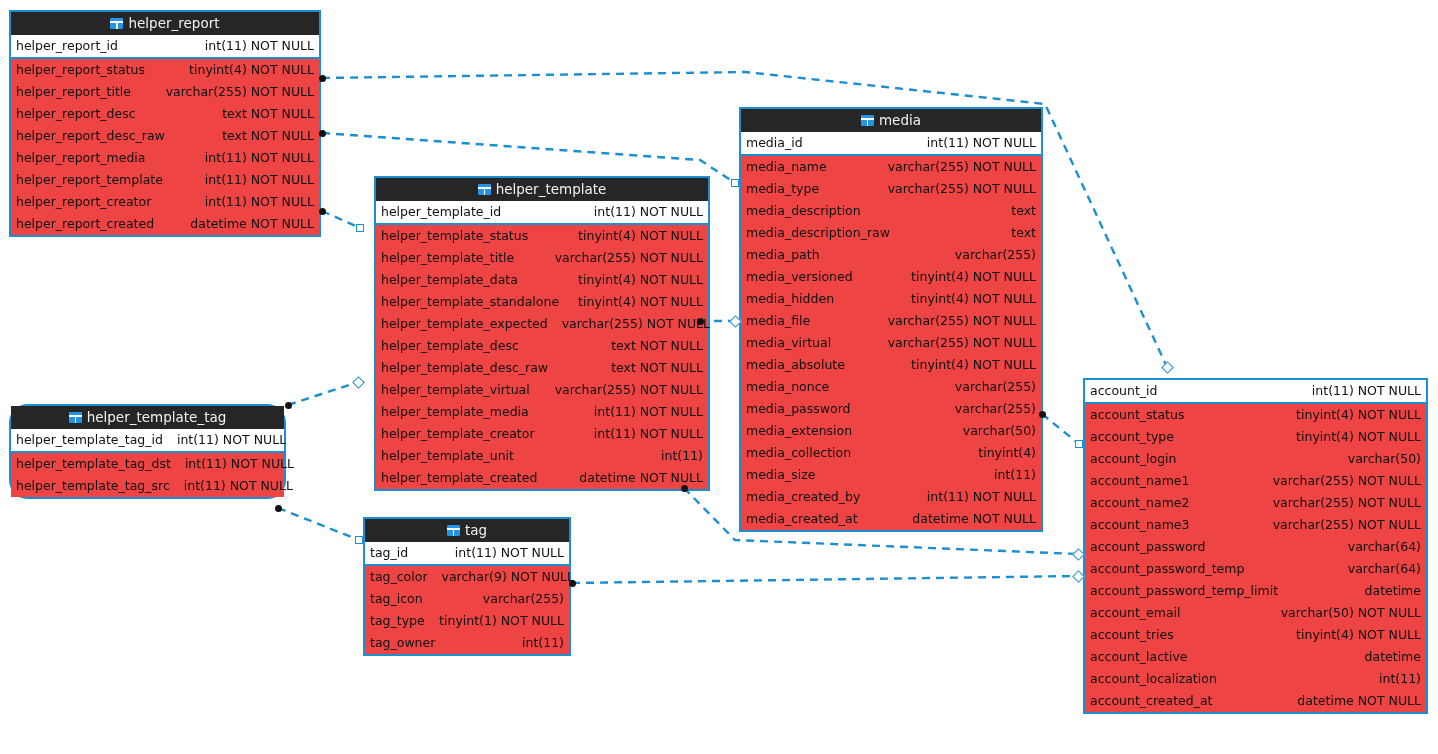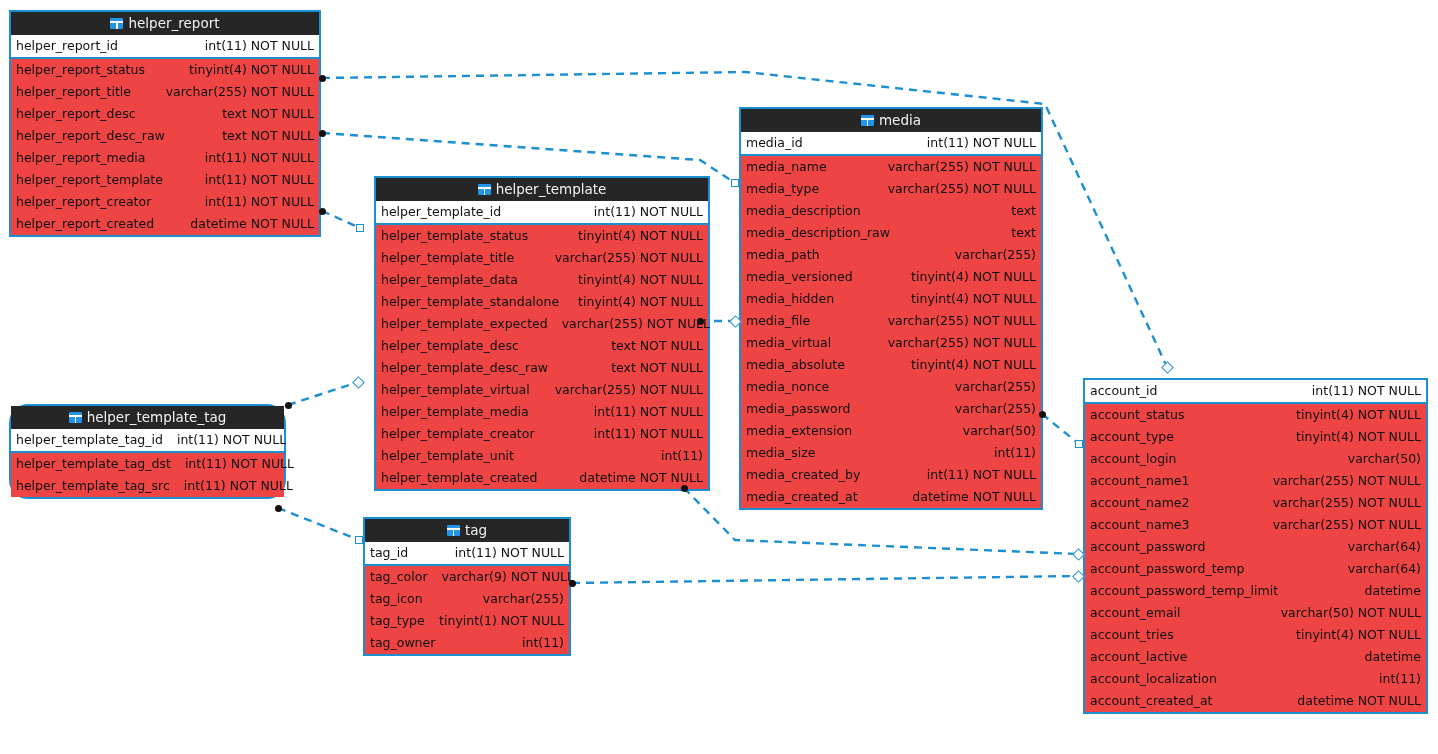--- a/index.html
+++ b/index.html
@@ -292,20 +292,24 @@
         </div>
         <div class="attr">
           <span class="aname">media_password</span>
           <span class="atype">varchar(255)</span>
         </div>
         <div class="attr">
           <span class="aname">media_extension</span>
           <span class="atype">varchar(50)</span>
         </div>
         <div class="attr">
+          <span class="aname">media_collection</span>
+          <span class="atype">tinyint(4)</span>
+        </div>
+        <div class="attr">
           <span class="aname">media_size</span>
           <span class="atype">int(11)</span>
         </div>
         <div class="attr">
           <span class="aname">media_created_by</span>
           <span class="atype">int(11) NOT NULL</span>
         </div>
         <div class="attr">
           <span class="aname">media_created_at</span>
           <span class="atype">datetime NOT NULL</span>

